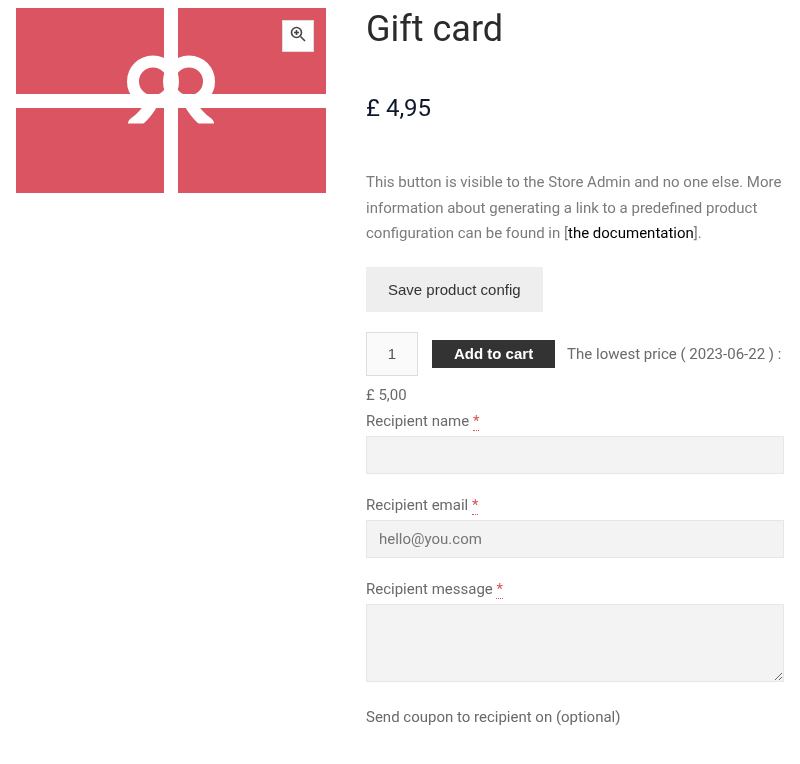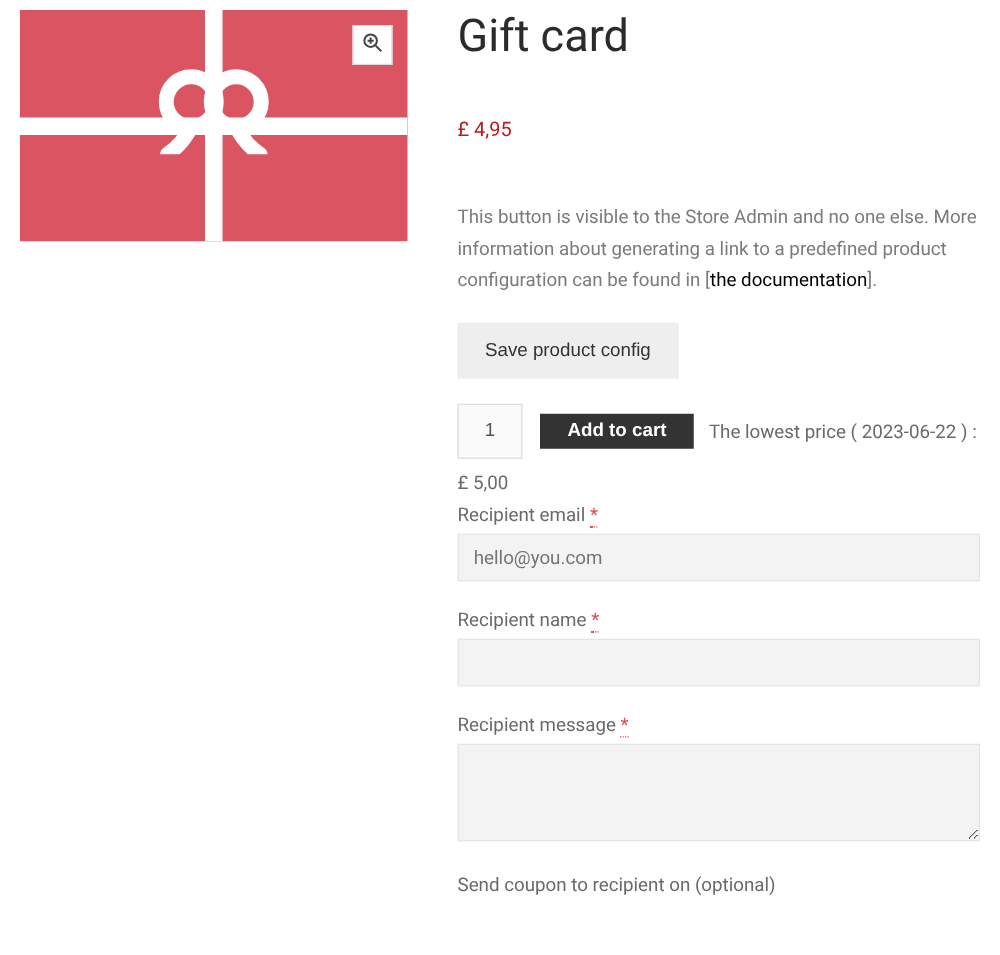--- a/index.html
+++ b/index.html
@@ -66,22 +66,22 @@
       flex: 1;
       min-width: 0;
     }
     .product-title {
       font-size: 36px;
       font-weight: 400;
       color: #2b2b2b;
       margin-bottom: 44px;
     }
     .product-price {
-      font-size: 16px;
-      color: #b91c1c;
+      font-size: 24px;
+      color: #0f172a;
       margin-bottom: 48px;
     }
     .admin-note {
       font-size: 15px;
       color: #7b7b7b;
       line-height: 1.7;
       margin-bottom: 20px;
     }
     .admin-note a {
       color: #000000;
@@ -234,34 +234,34 @@
 
     <button class="save-config-btn">Save product config</button>
 
     <div class="cart-row">
       <input type="text" class="qty-input" value="1" style="">
       <button class="add-to-cart-btn">Add to cart</button>
       <span class="lowest-price">The lowest price ( 2023-06-22 ) :</span>
     </div>
     <span class="lowest-price-amount">£ 5,00</span>
 
+    <div class="form-field first">
+      <label class="field-label">
+        <span>Recipient name </span><span class="required">*</span>
+      </label>
+      <input type="text" class="text-input" value="" style="">
+    </div>
+
     <div class="form-field">
       <label class="field-label">
         <span>Recipient email </span><span class="required">*</span>
       </label>
       <input type="email" class="email-input" placeholder="hello@you.com" style="">
     </div>
 
-    <div class="form-field first">
-      <label class="field-label">
-        <span>Recipient name </span><span class="required">*</span>
-      </label>
-      <input type="text" class="text-input" value="" style="">
-    </div>
-
     <div class="form-field">
       <label class="field-label">
         <span>Recipient message </span><span class="required">*</span>
       </label>
       <textarea class="textarea-input" style=""></textarea>
     </div>
 
     <div class="form-field">
       <label class="field-label">Send coupon to recipient on (optional)</label>
     </div>

